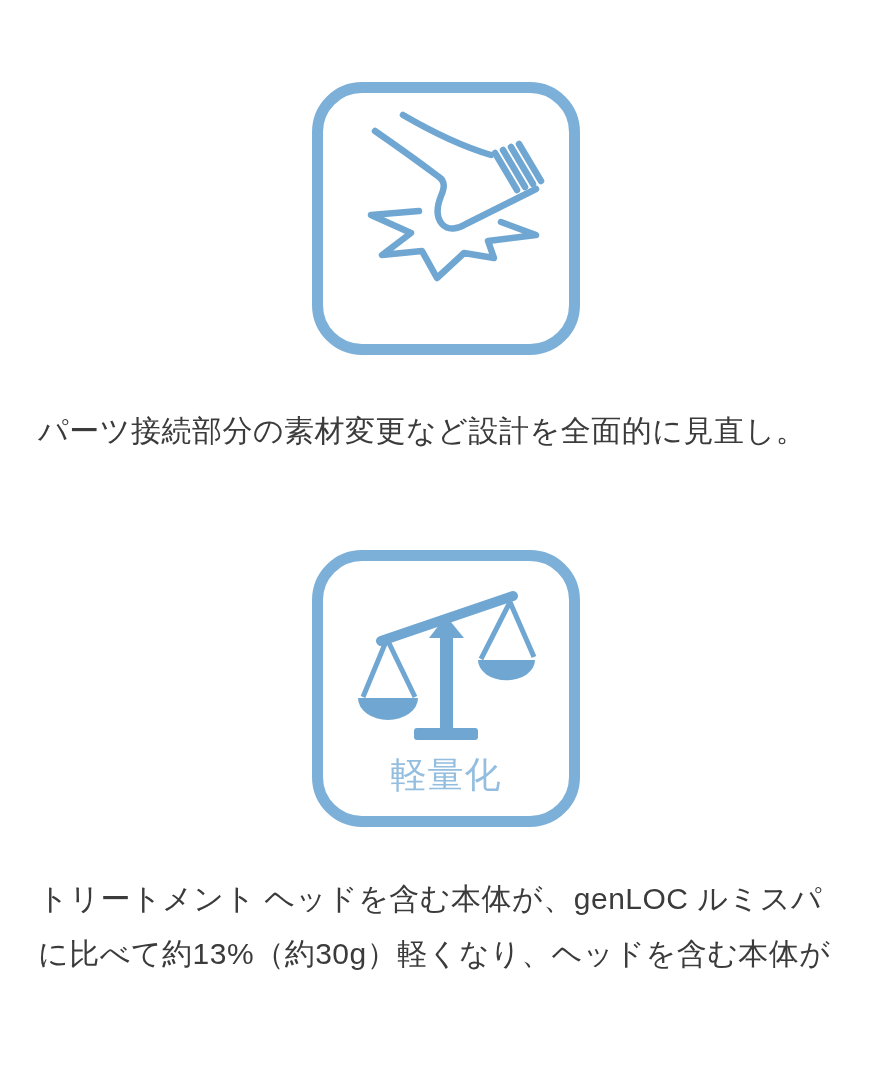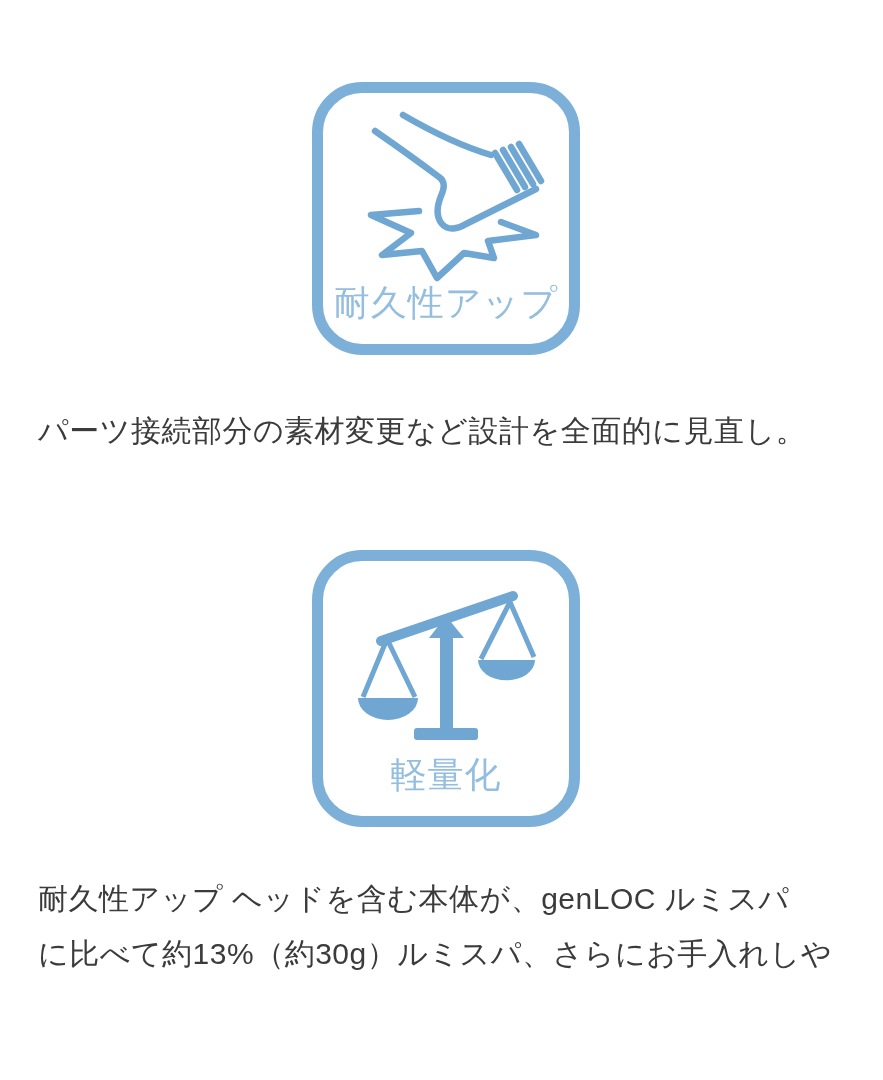--- a/index.html
+++ b/index.html
@@ -60,21 +60,20 @@
           <path d="M 164,45 L 186,82"></path>
           <path d="M 172,42 L 194,79"></path>
           <path d="M 180,39 L 202,76"></path>
 
           <path d="M 36,26 C 62,44 84,60 100,72 C 107,77 105,84 102,91 C 98,101 97,112 103,119 C 109,126 119,124 127,119 L 197,84"></path>
         </g>
         <g>
           <path d="M 80,106 L 32,110 L 72,128 L 43,150 L 83,146 L 98,173 L 125,148 L 155,153 L 149,136 L 197,130 L 162,117"></path>
         </g>
       </svg>
-      <div class="badge-label">耐久性アップ</div>
     </div>
     <p class="desc desc-1">
       <span class="line">パーツ接続部分の素材変更など設計を全面的に見直し。</span>
     </p>
   </section>
 
   <section>
     <div class="badge second">
       <svg width="200" height="152" viewBox="68 55 200 152">
         <g fill="none" stroke="#6fa7d2" stroke-width="5" stroke-linejoin="round">
@@ -94,18 +93,18 @@
           <rect x="136" y="194" width="64" height="12" rx="3"></rect>
 
           <path d="M 80,164 A 30 22 0 0 0 140,164 Z"></path>
 
           <path d="M 200,126 A 28 20 0 0 0 257,126 Z"></path>
         </g>
       </svg>
       <div class="badge-label">軽量化</div>
     </div>
     <p class="desc desc-2">
-      <span class="line">耐久性アップ ヘッドを含む本体が、genLOC ルミスパ</span>
-      <span class="line">に比べて約13%（約30g）ルミスパ、さらにお手入れしや</span>
+      <span class="line">トリートメント ヘッドを含む本体が、genLOC ルミスパ</span>
+      <span class="line">に比べて約13%（約30g）軽くなり、ヘッドを含む本体が</span>
     </p>
   </section>
 
 </div>
 
 </body></html>

